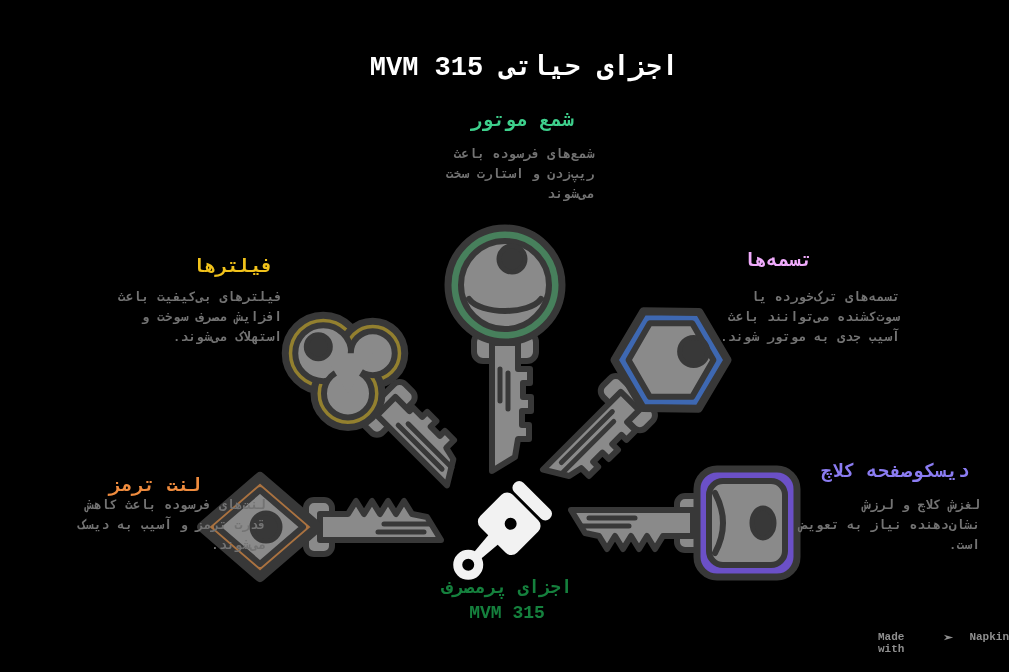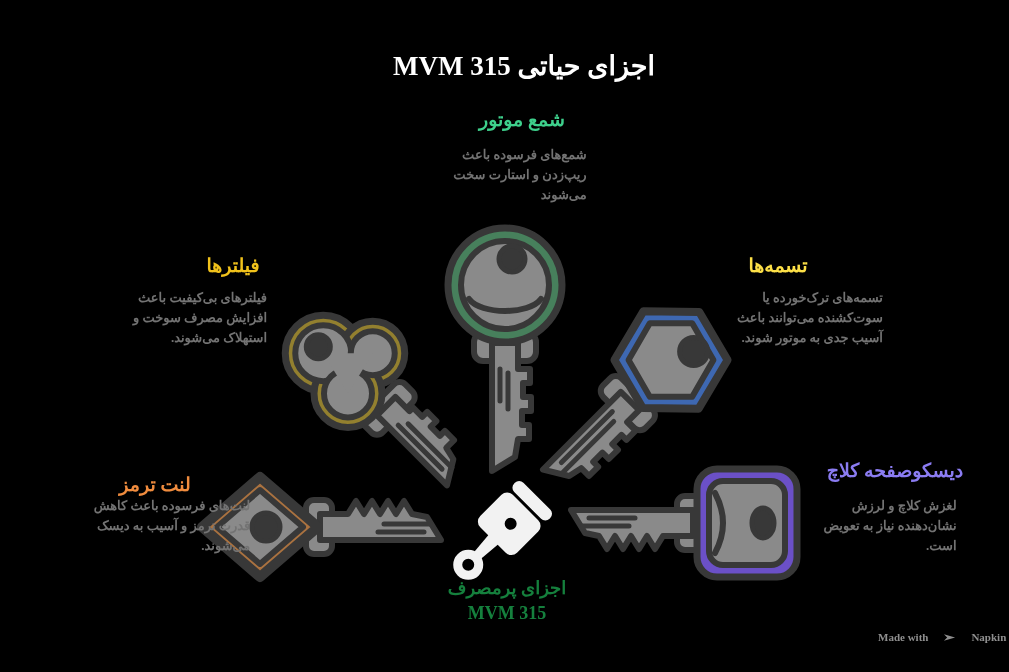--- a/index.html
+++ b/index.html
@@ -1,17 +1,17 @@
 <!DOCTYPE html>
 <html lang="fa"><head>
 <meta charset="utf-8">
 <style>
   html,body{margin:0;padding:0;background:#000;}
   #canvas{position:relative;width:1009px;height:672px;background:#000;overflow:hidden;
-          font-family:Liberation Serif, serif;}
+          font-family:Liberation Mono, monospace;}
   .abs{position:absolute;}
   .ctr{transform:translateX(-50%);}
   .title{font-size:27px;font-weight:800;color:#fff;white-space:nowrap;}
   .heading{font-size:19px;font-weight:800;white-space:nowrap;}
   .body-text{font-size:13px;font-weight:700;color:#737373;line-height:20px;text-align:right;white-space:nowrap;}
   .center-label{font-size:18px;font-weight:800;color:#15803d;line-height:25px;text-align:center;white-space:nowrap;}
   .footer{font-size:11px;font-weight:600;color:#8f8f8f;display:flex;align-items:flex-start;gap:15px;}
   svg.key{position:absolute;width:180px;height:300px;overflow:visible;transform-origin:90px 90px;}
   svg.piston{position:absolute;overflow:visible;transform-origin:70px 70px;}
   .kout{stroke:#383838;}
@@ -108,21 +108,21 @@
     <div>می‌شوند</div>
   </div>
 
   <div class="abs ctr heading" dir="rtl" style="left: 233px; top: 254px; color: rgb(241, 194, 27);">فیلترها</div>
   <div class="abs ctr body-text" dir="rtl" style="left:200px;top:288px;">
     <div>فیلترهای بی‌کیفیت باعث</div>
     <div>افزایش مصرف سوخت و</div>
     <div>استهلاک می‌شوند.</div>
   </div>
 
-  <div class="abs ctr heading" dir="rtl" style="left: 778px; top: 254px; color: #fde047;">تسمه‌ها</div>
+  <div class="abs ctr heading" dir="rtl" style="left: 778px; top: 248px; color: #f0abfc;">تسمه‌ها</div>
   <div class="abs ctr body-text" dir="rtl" style="left:810px;top:288px;">
     <div>تسمه‌های ترک‌خورده یا</div>
     <div>سوت‌کشنده می‌توانند باعث</div>
     <div>آسیب جدی به موتور شوند.</div>
   </div>
 
   <div class="abs ctr heading" dir="rtl" style="left: 155px; top: 473px; color: rgb(240, 140, 62);">لنت ترمز</div>
   <div class="abs ctr body-text" dir="rtl" style="left:172px;top:496px;">
     <div>لنت‌های فرسوده باعث کاهش</div>
     <div>قدرت ترمز و آسیب به دیسک</div>

